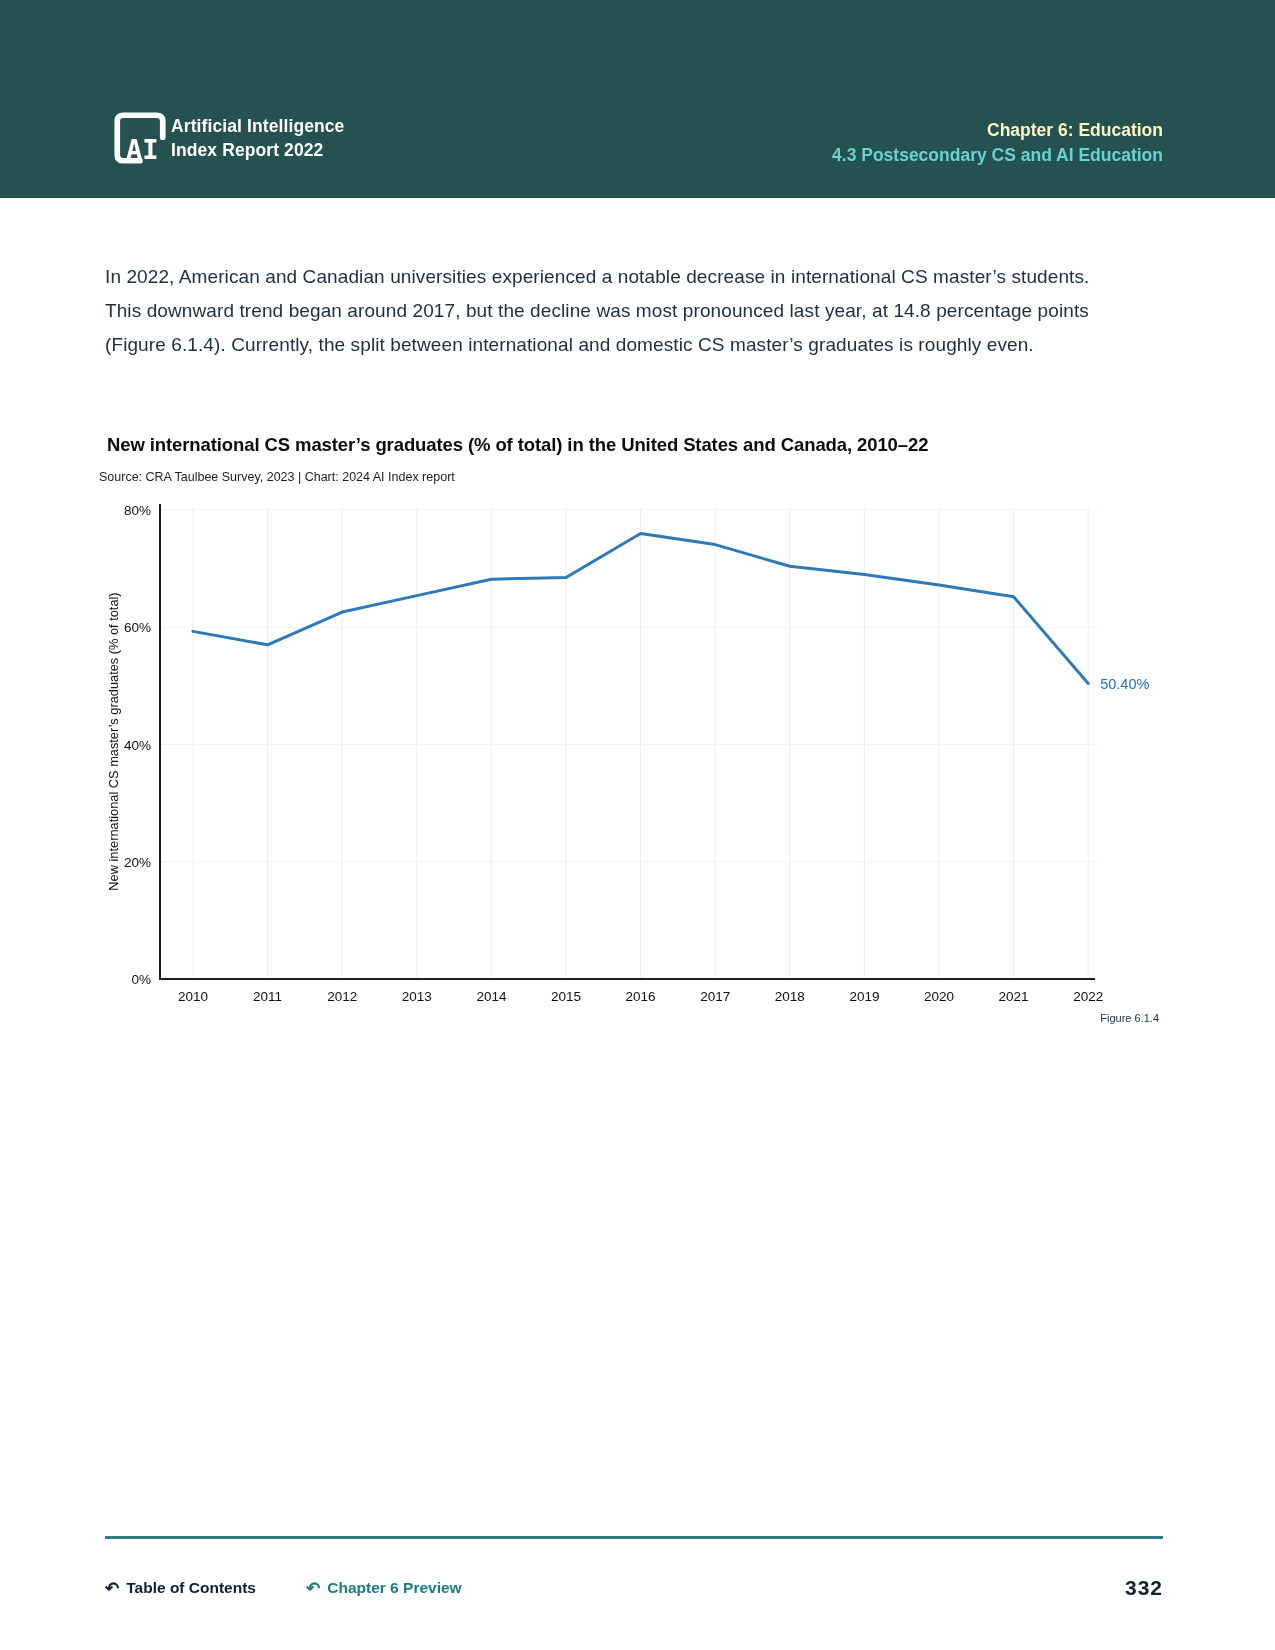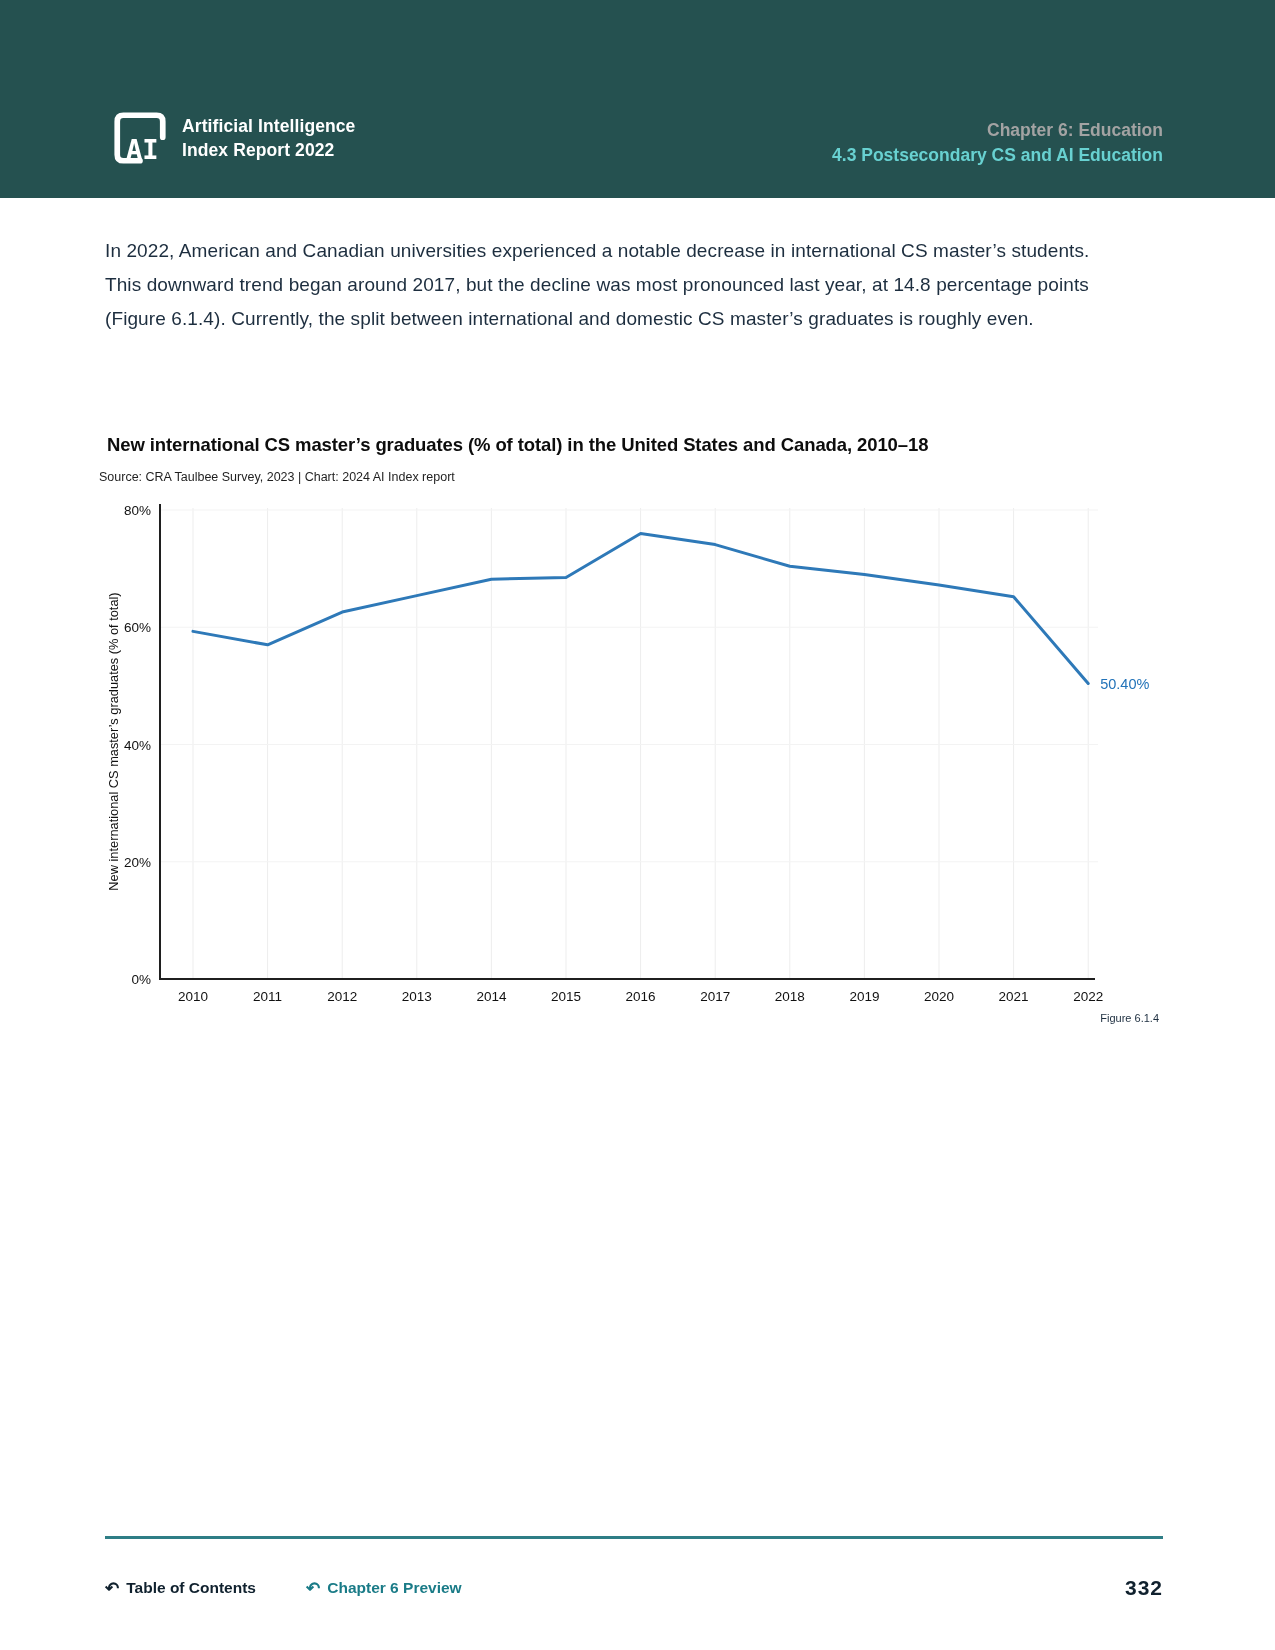--- a/index.html
+++ b/index.html
@@ -20,41 +20,41 @@
     background: #255150;
   }
   .brand {
     position: absolute;
     left: 112px; top: 110px;
     display: flex;
     align-items: center;
   }
   .brand-logo { display: block; }
   .brand-text {
-    margin-left: 14px;
+    margin-left: 3px;
     color: #ffffff;
     font-size: 17.5px;
     font-weight: bold;
     line-height: 1.38;
     letter-spacing: 0.1px;
   }
   .header-right {
     position: absolute;
     right: 112px; top: 118px;
     text-align: right;
     font-size: 17.5px;
     font-weight: bold;
     line-height: 1.42;
   }
-  .header-chapter { color: #a3a3a3; }
+  .header-chapter { color: #fef9c3; }
   .header-section { color: #68d1d1; }
   
   .body-paragraph {
     position: absolute;
-    left: 105px; top: 234px;
+    left: 105px; top: 260px;
     width: 1015px;
     color: #1d2e3f;
     font-size: 19px;
     line-height: 1.78;
     letter-spacing: 0.1px;
   }
   
   .chart-title {
     position: absolute;
     left: 107px; top: 434px;
@@ -132,21 +132,21 @@
       </div>
     </div>
     <div class="header-right">
       <div class="header-chapter">Chapter 6: Education</div>
       <div class="header-section">4.3 Postsecondary CS and AI Education</div>
     </div>
   </div>
 
   <p class="body-paragraph">In 2022, American and Canadian universities experienced a notable decrease in international CS master’s students. This downward trend began around 2017, but the decline was most pronounced last year, at 14.8 percentage points (Figure 6.1.4). Currently, the split between international and domestic CS master’s graduates is roughly even.</p>
 
-  <h2 class="chart-title">New international CS master’s graduates (% of total) in the United States and Canada, 2010–18</h2>
+  <h2 class="chart-title">New international CS master’s graduates (% of total) in the United States and Canada, 2010–22</h2>
   <div class="chart-source">Source: CRA Taulbee Survey, 2023 | Chart: 2024 AI Index report</div>
 
   <svg class="chart-svg" width="1065" height="545" viewBox="0 0 1065 545">
       <line x1="88" y1="12" x2="88" y2="483" stroke="#ededed" stroke-width="1"></line>
       <line x1="162.6" y1="12" x2="162.6" y2="483" stroke="#ededed" stroke-width="1"></line>
       <line x1="237.2" y1="12" x2="237.2" y2="483" stroke="#ededed" stroke-width="1"></line>
       <line x1="311.79999999999995" y1="12" x2="311.79999999999995" y2="483" stroke="#ededed" stroke-width="1"></line>
       <line x1="386.4" y1="12" x2="386.4" y2="483" stroke="#ededed" stroke-width="1"></line>
       <line x1="461" y1="12" x2="461" y2="483" stroke="#ededed" stroke-width="1"></line>
       <line x1="535.5999999999999" y1="12" x2="535.5999999999999" y2="483" stroke="#ededed" stroke-width="1"></line>

